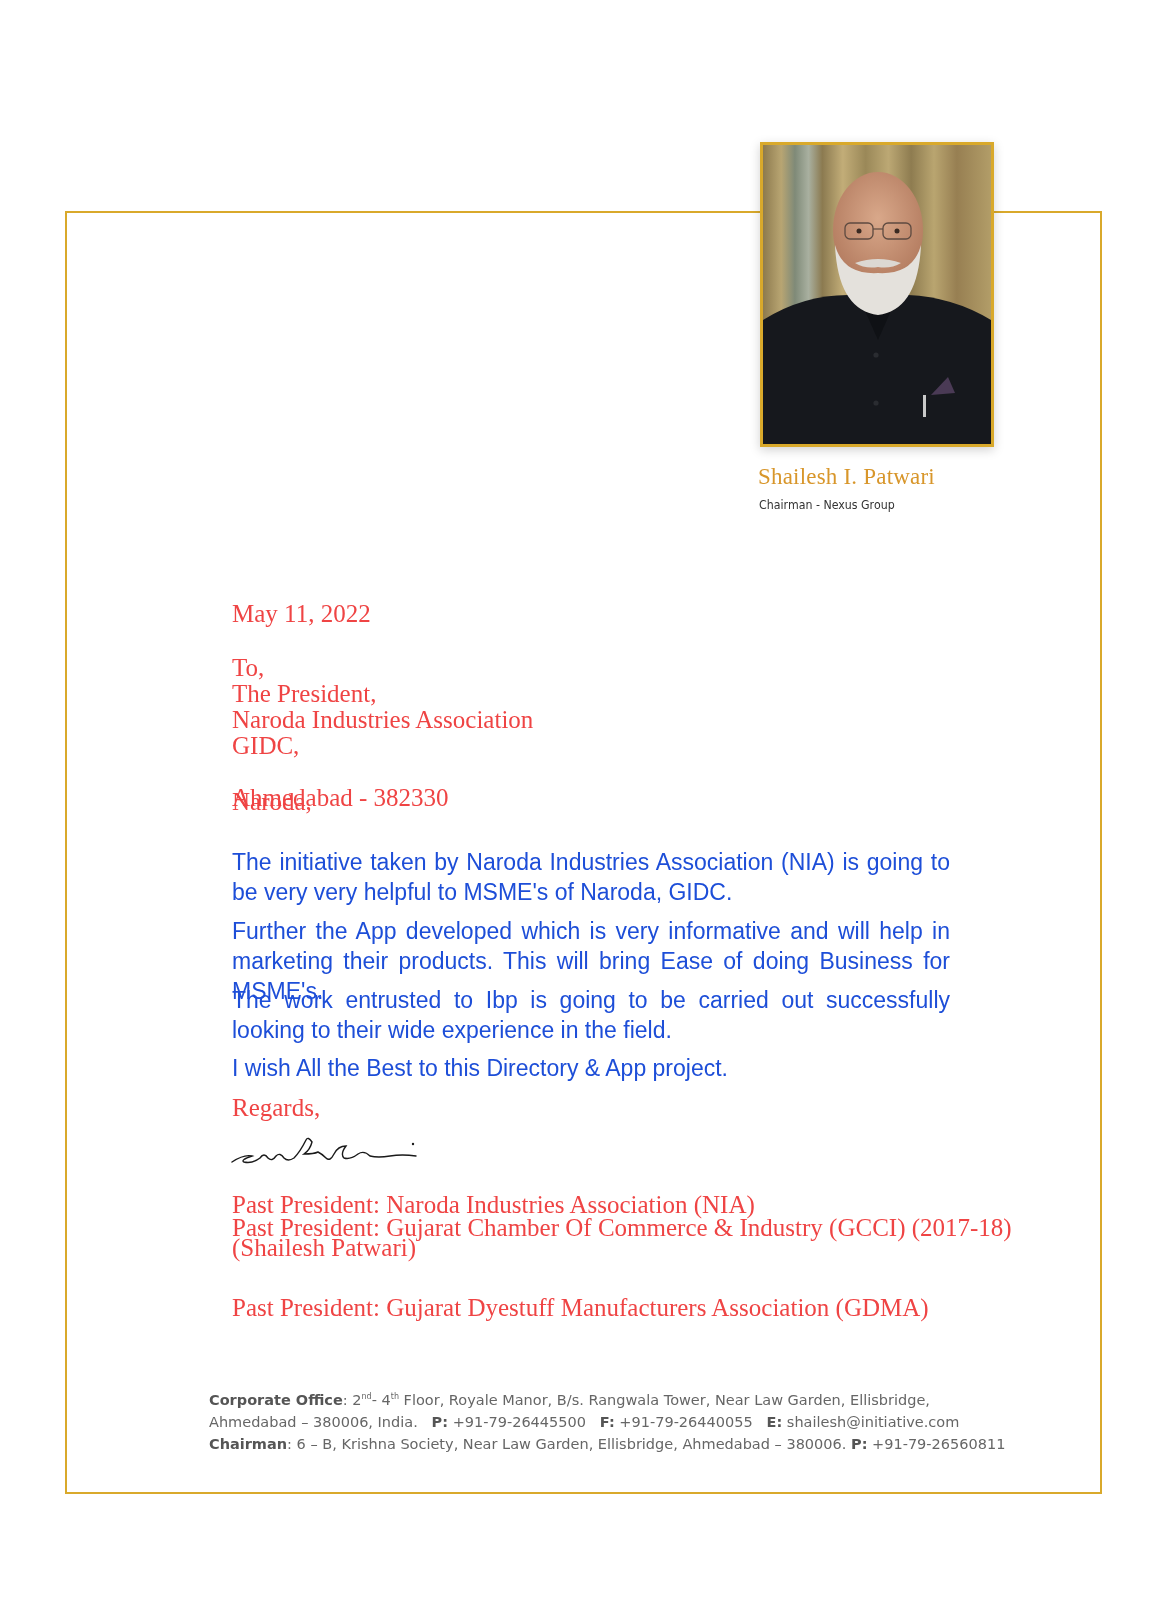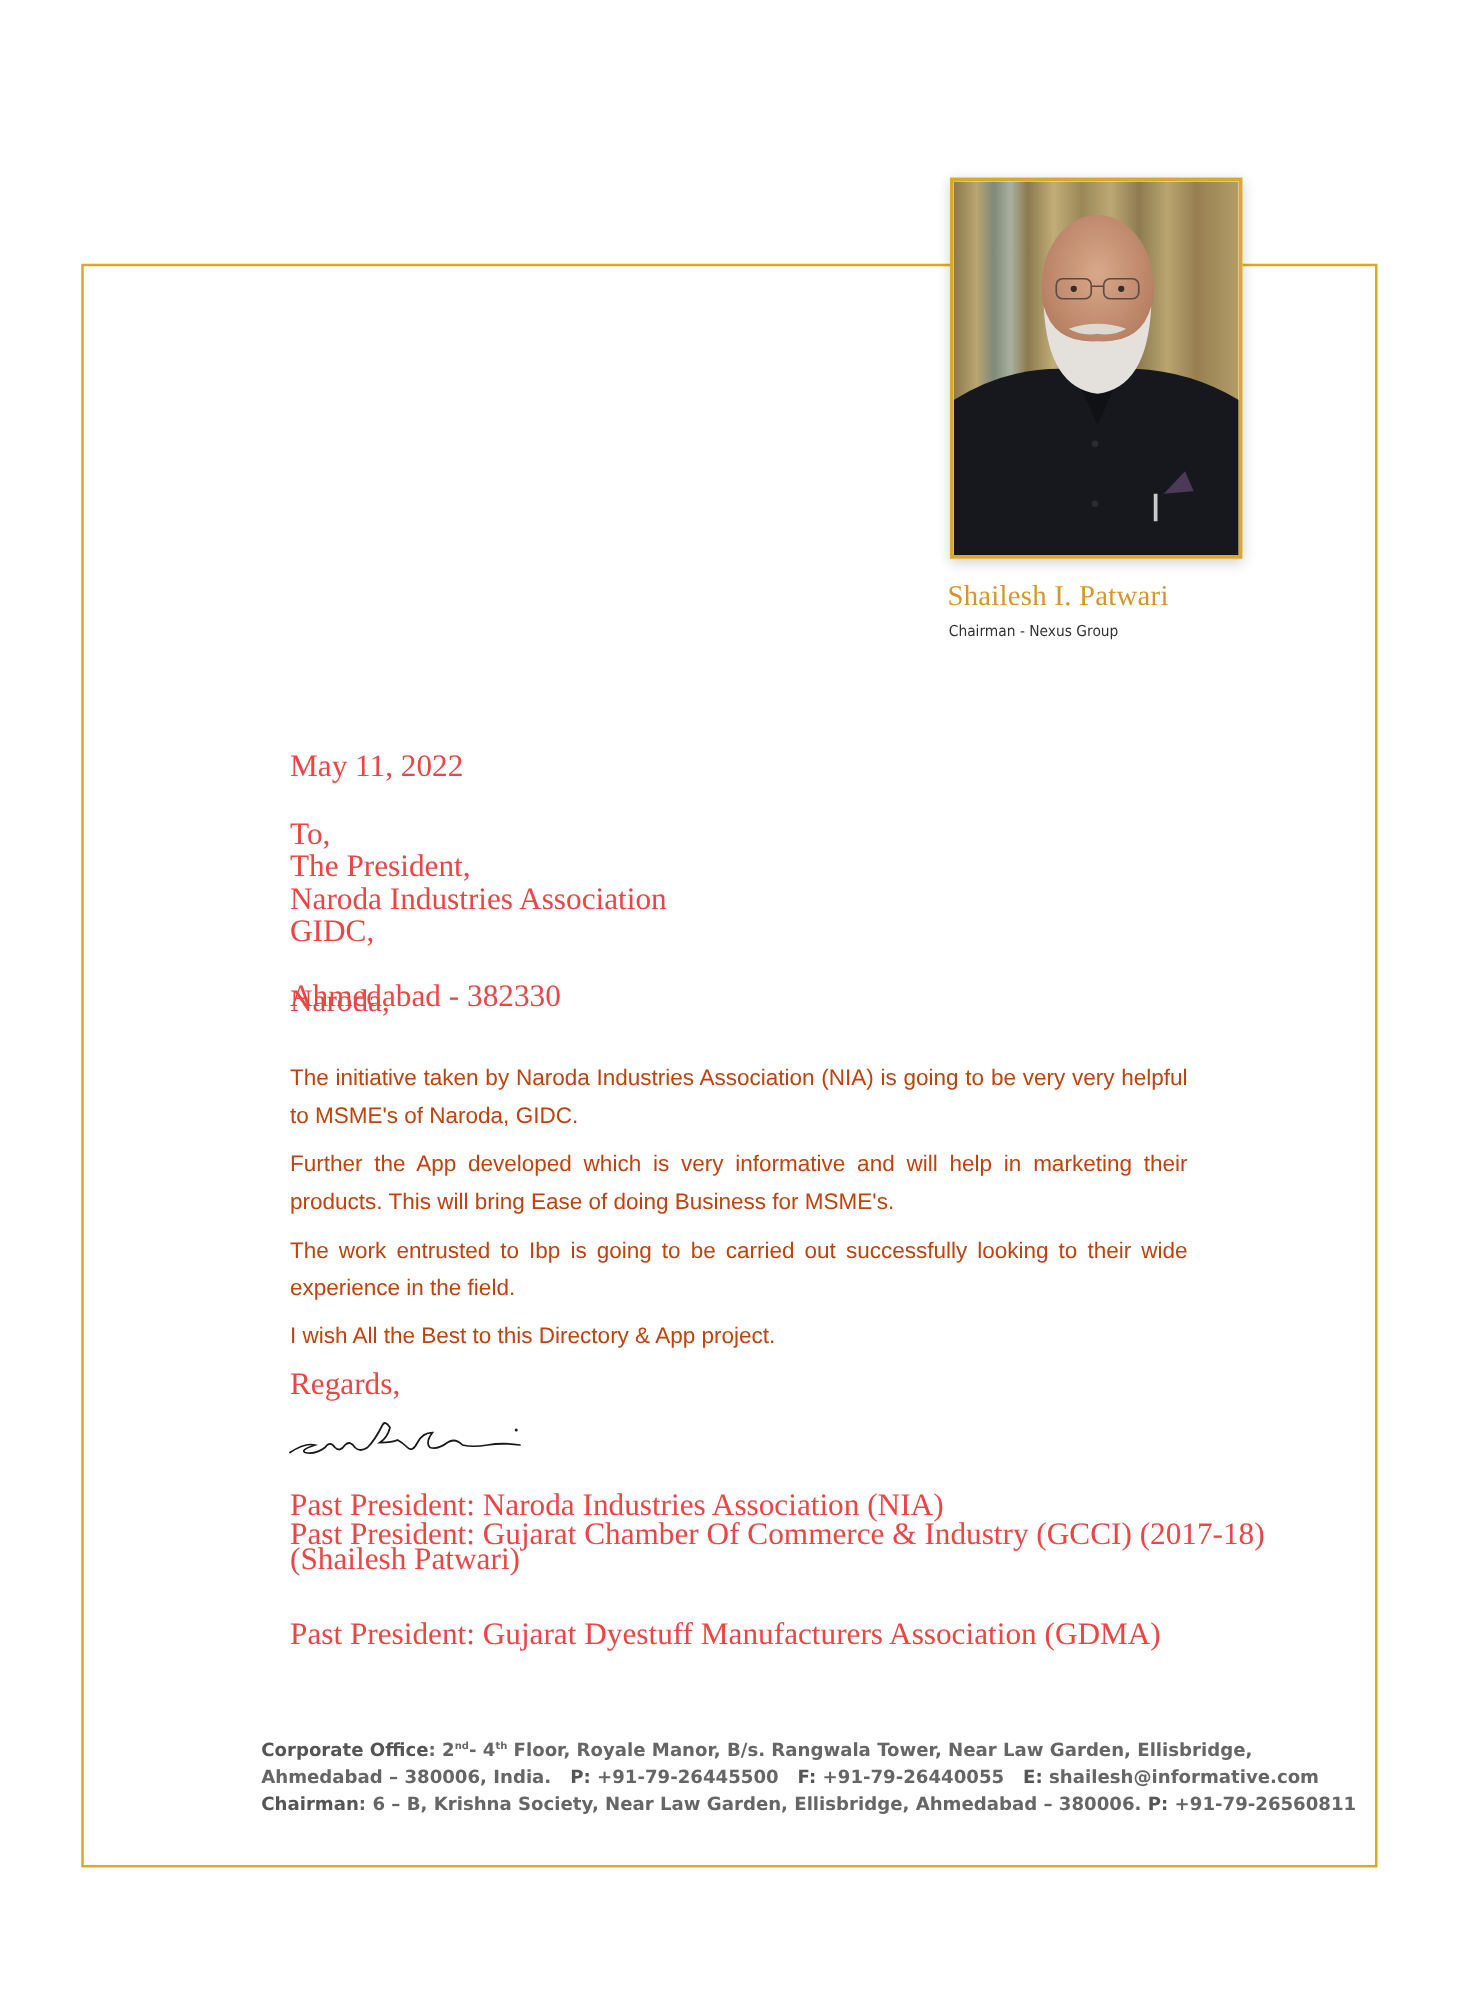--- a/index.html
+++ b/index.html
@@ -22,27 +22,27 @@
       position: absolute; left: 758px; top: 464px;
       font-family: "Liberation Serif", "DejaVu Serif", serif; font-size: 23px;
       color: #D8962A; letter-spacing: 0.2px; white-space: nowrap;
     }
     .role {
       position: absolute; left: 759px; top: 498px; font-size: 12px; color: #333;
       font-family: "DejaVu Sans", sans-serif; white-space: nowrap; transform: scaleX(0.92); transform-origin: left;
     }
     .line { position: absolute; left: 232px; white-space: nowrap; font-size: 25px; color: #ef4444; font-family: Liberation Serif, serif; }
     .para {
-      position: absolute; left: 232px; width: 718px; font-size: 18px; line-height: 30px;
-      text-align: justify; color: #c2410c;
+      position: absolute; left: 232px; width: 718px; font-size: 23px; line-height: 30px;
+      text-align: justify; color: #1d4ed8;
     }
     .signature { position: absolute; left: 230px; top: 1132px; width: 200px; height: 40px; }
     .footer {
       position: absolute; left: 209px; width: 740px; font-size: 14.5px; color: #666;
-      font-family: "DejaVu Sans", sans-serif; white-space: nowrap; font-weight: bold;
+      font-family: "DejaVu Sans", sans-serif; white-space: nowrap;
     }
     .footer b { color: #555; }
     .footer sup { font-size: 8px; vertical-align: 6px; }
   </style>
 </head>
 <body>
 
 <div class="frame"></div>
 
 <div class="photo-wrap">
@@ -114,18 +114,18 @@
 <div class="line" style="top:1191px">Past President: Naroda Industries Association (NIA)</div>
 <div class="line" style="top:1294px">Past President: Gujarat Dyestuff Manufacturers Association (GDMA)</div>
 
 <div class="footer" style="top:1392px">
   <b>Corporate Office</b>: <span>2</span><sup>nd</sup><span>- 4</span><sup>th</sup><span> Floor, Royale Manor, B/s. Rangwala Tower, Near Law Garden, Ellisbridge,</span>
 </div>
 <div class="footer" style="top:1414px">
   <span>Ahmedabad – 380006, India.</span>&nbsp;&nbsp;
   <b>P:</b> <span>+91-79-26445500</span>&nbsp;&nbsp;
   <b>F:</b> <span>+91-79-26440055</span>&nbsp;&nbsp;
-  <b>E:</b> <span>shailesh@informative.com</span>
+  <b>E:</b> <span>shailesh@initiative.com</span>
 </div>
 <div class="footer" style="top:1436px">
   <b>Chairman</b><span>: 6 – B, Krishna Society, Near Law Garden, Ellisbridge, Ahmedabad – 380006.</span>
   <b>P:</b> <span>+91-79-26560811</span>
 </div>
 
 </body></html>

